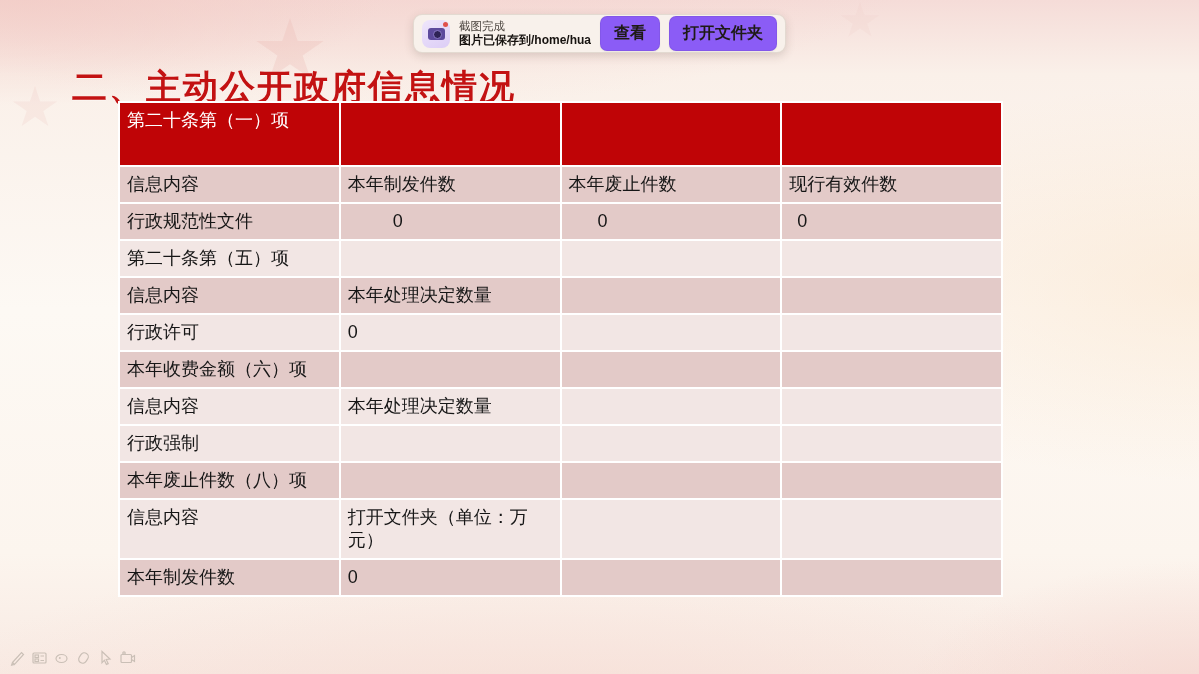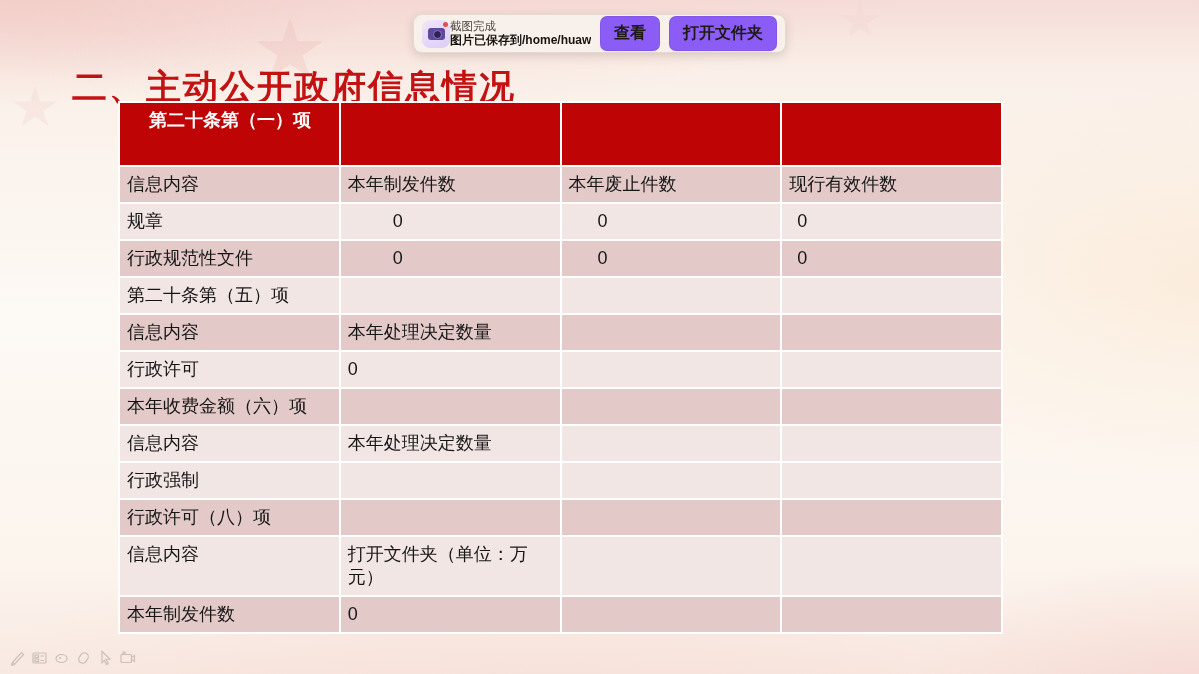--- a/index.html
+++ b/index.html
@@ -57,22 +57,21 @@
     width: 25%;
     padding: 6px 6px 6px 7px;
     vertical-align: top;
     line-height: 1.28;
     overflow: hidden;
   }
   tr.row-header td {
     background: var(--header-red, #C00000);
     color: #FFFFFF;
     height: 64px;
-    font-weight: 700;
-    text-align: center;
+    font-weight: 400;
   }
   tr.row-dark td  { background: var(--row-dark, #E3CAC8); height: 36px; }
   tr.row-light td { background: var(--row-light, #F2E6E4); height: 36px; }
 
   
   .toast {
     position: absolute;
     left: 413px;
     top: 14px;
     width: 373px;
@@ -108,21 +107,21 @@
     background: #2E2355;
     border: 1.5px solid #8C7AC9;
   }
   .cam-dot {
     position: absolute;
     right: 2px; top: 2px;
     width: 5px; height: 5px;
     border-radius: 50%;
     background: #E0514B;
   }
-  .toast-text { flex: 1 1 auto; min-width: 0; }
+  .toast-text { flex: 1 1 auto; margin-left: 9px; min-width: 0; }
   .toast-title { font-size: 11.5px; color: #4A443E; line-height: 1.25; }
   .toast-msg {
     font-size: 12px;
     font-weight: 700;
     color: #171310;
     line-height: 1.25;
     white-space: nowrap;
     overflow: hidden;
   }
   .toast-btn {
@@ -173,26 +172,20 @@
             <td></td>
             <td></td>
             <td></td>
           </tr>
           <tr class="row-dark">
             <td>信息内容</td>
             <td>本年制发件数</td>
             <td>本年废止件数</td>
             <td>现行有效件数</td>
           </tr>
-          <tr class="row-light">
-            <td>规章</td>
-            <td style="padding-left: 52px;">0</td>
-            <td style="padding-left: 36px;">0</td>
-            <td style="padding-left: 15px;">0</td>
-          </tr>
           <tr class="row-dark">
             <td>行政规范性文件</td>
             <td style="padding-left: 52px;">0</td>
             <td style="padding-left: 36px;">0</td>
             <td style="padding-left: 15px;">0</td>
           </tr>
           <tr class="row-light">
             <td>第二十条第（五）项</td>
             <td></td>
             <td></td>
@@ -222,21 +215,21 @@
             <td></td>
             <td></td>
           </tr>
           <tr class="row-light">
             <td>行政强制</td>
             <td></td>
             <td></td>
             <td></td>
           </tr>
           <tr class="row-dark">
-            <td>行政许可（八）项</td>
+            <td>本年废止件数（八）项</td>
             <td></td>
             <td></td>
             <td></td>
           </tr>
           <tr class="row-light">
             <td>信息内容</td>
             <td>打开文件夹（单位：万元）</td>
             <td></td>
             <td></td>
           </tr>

